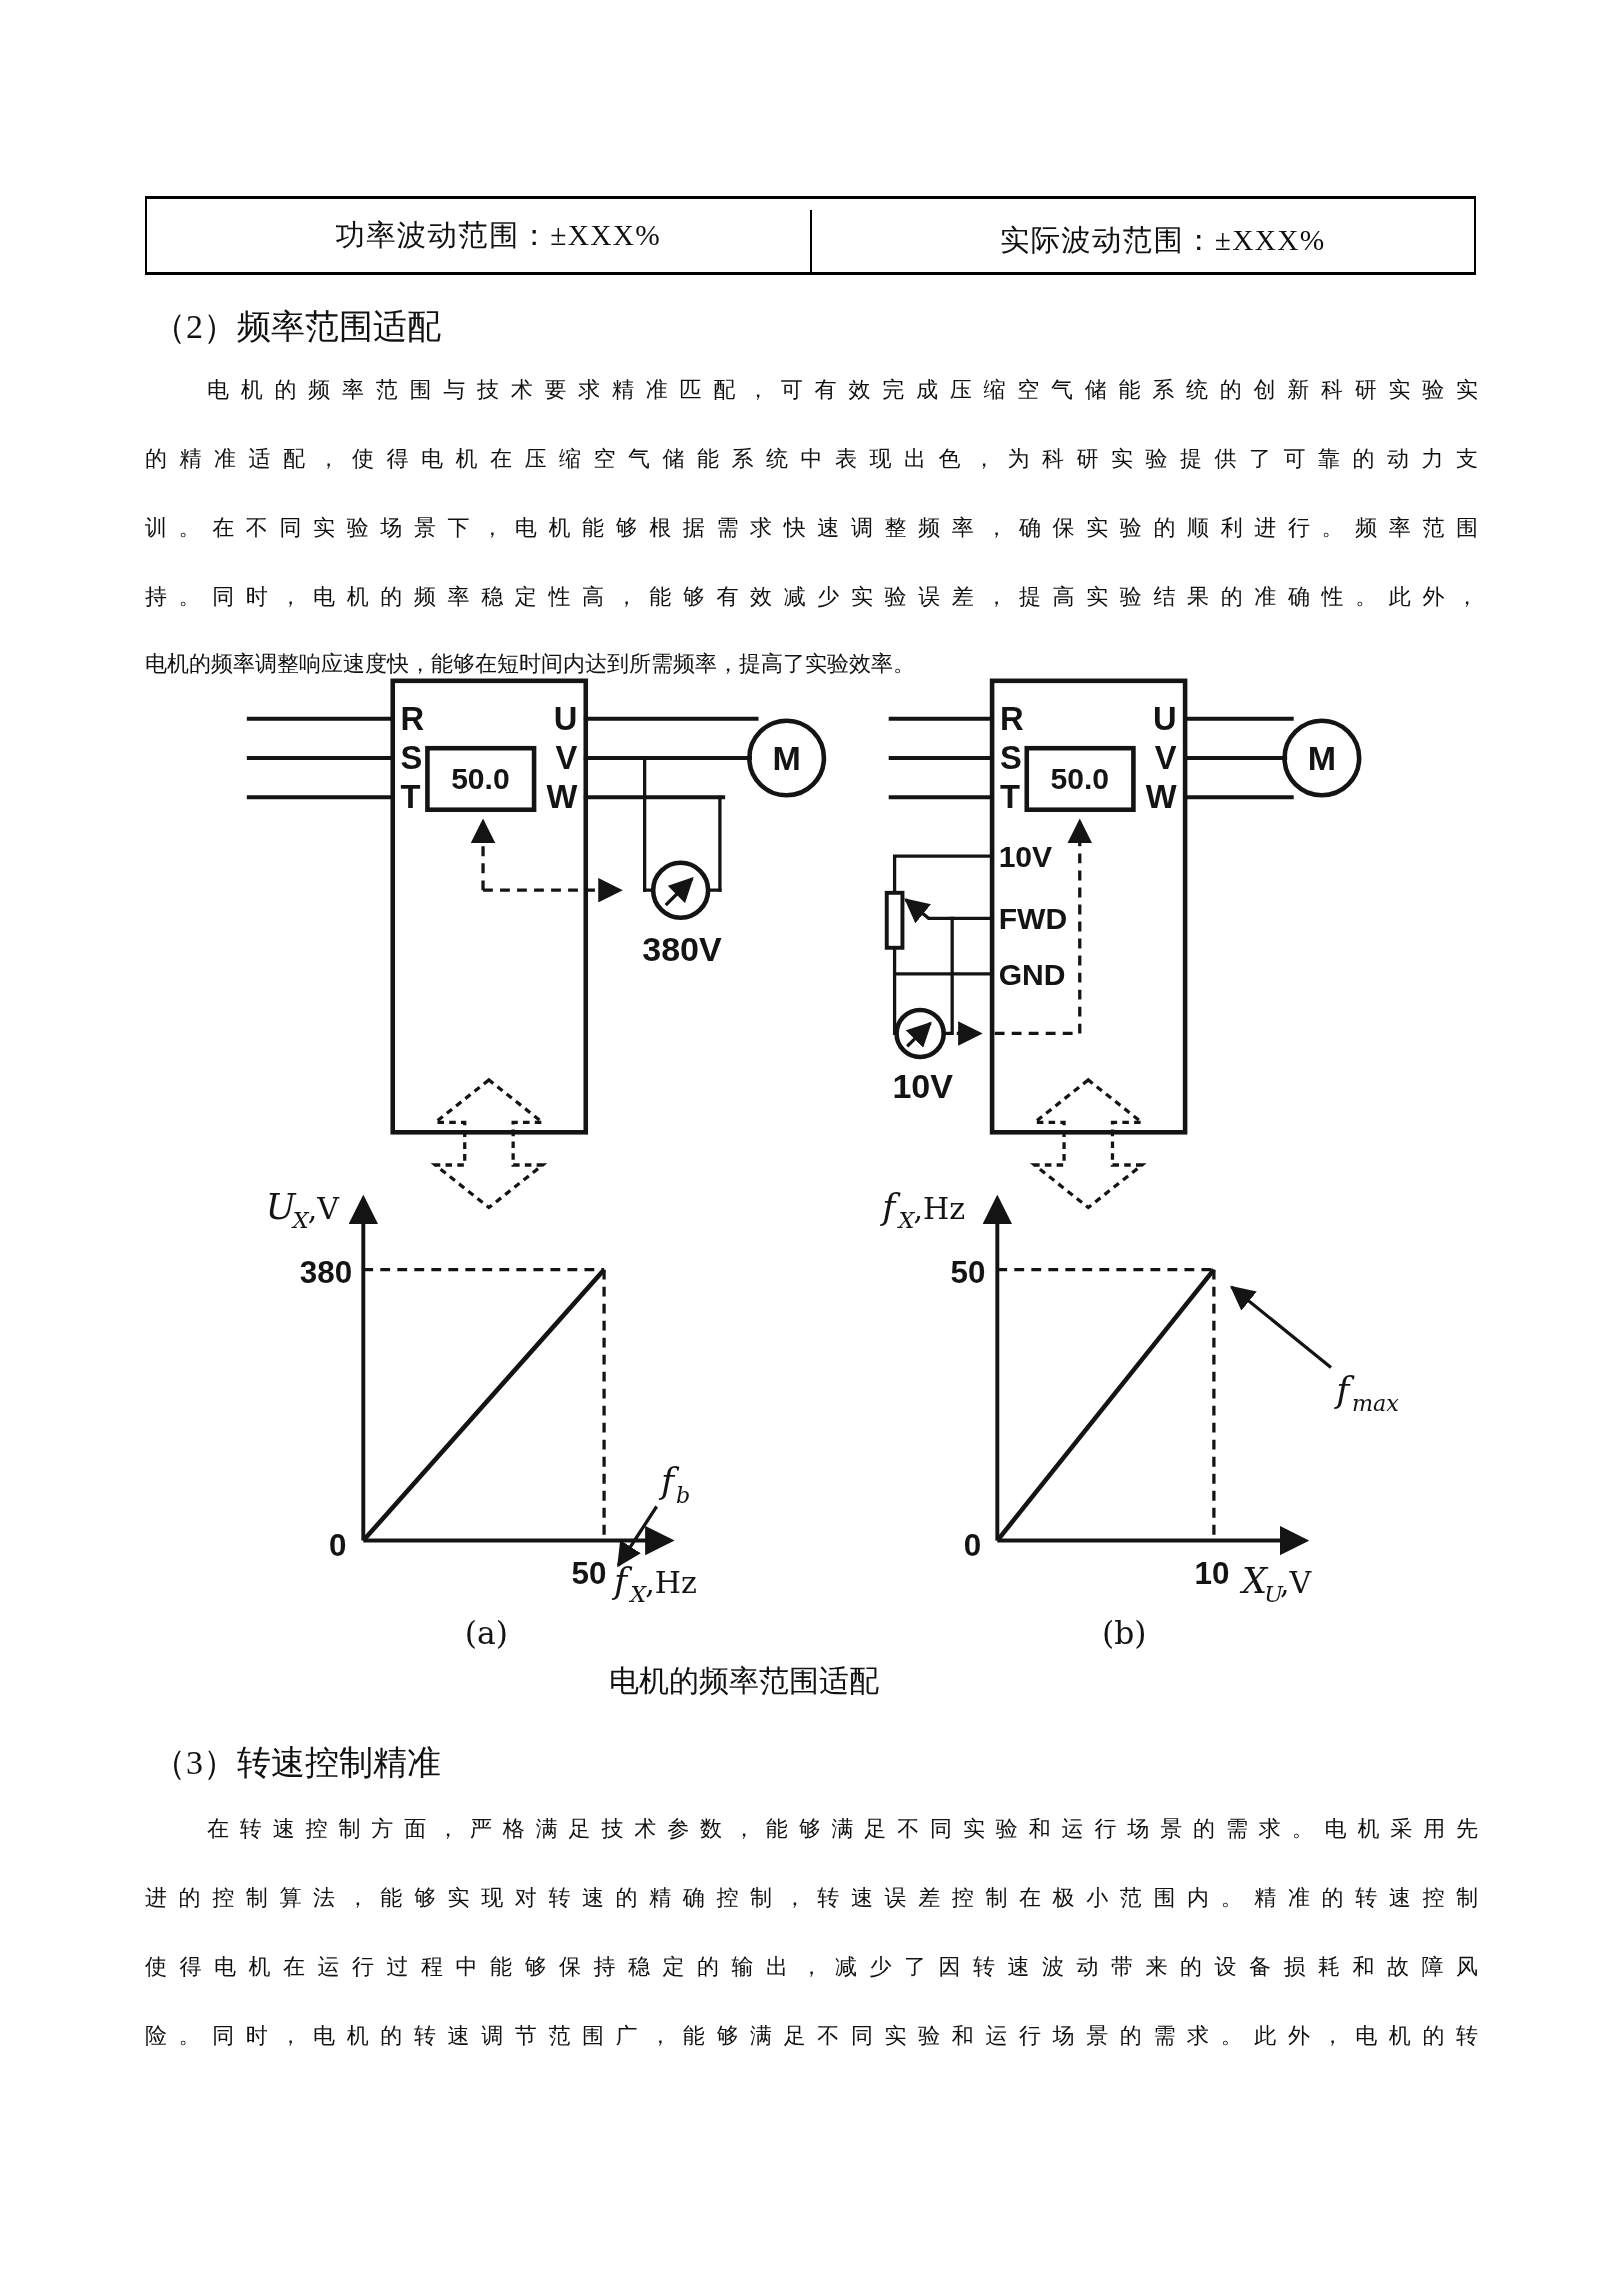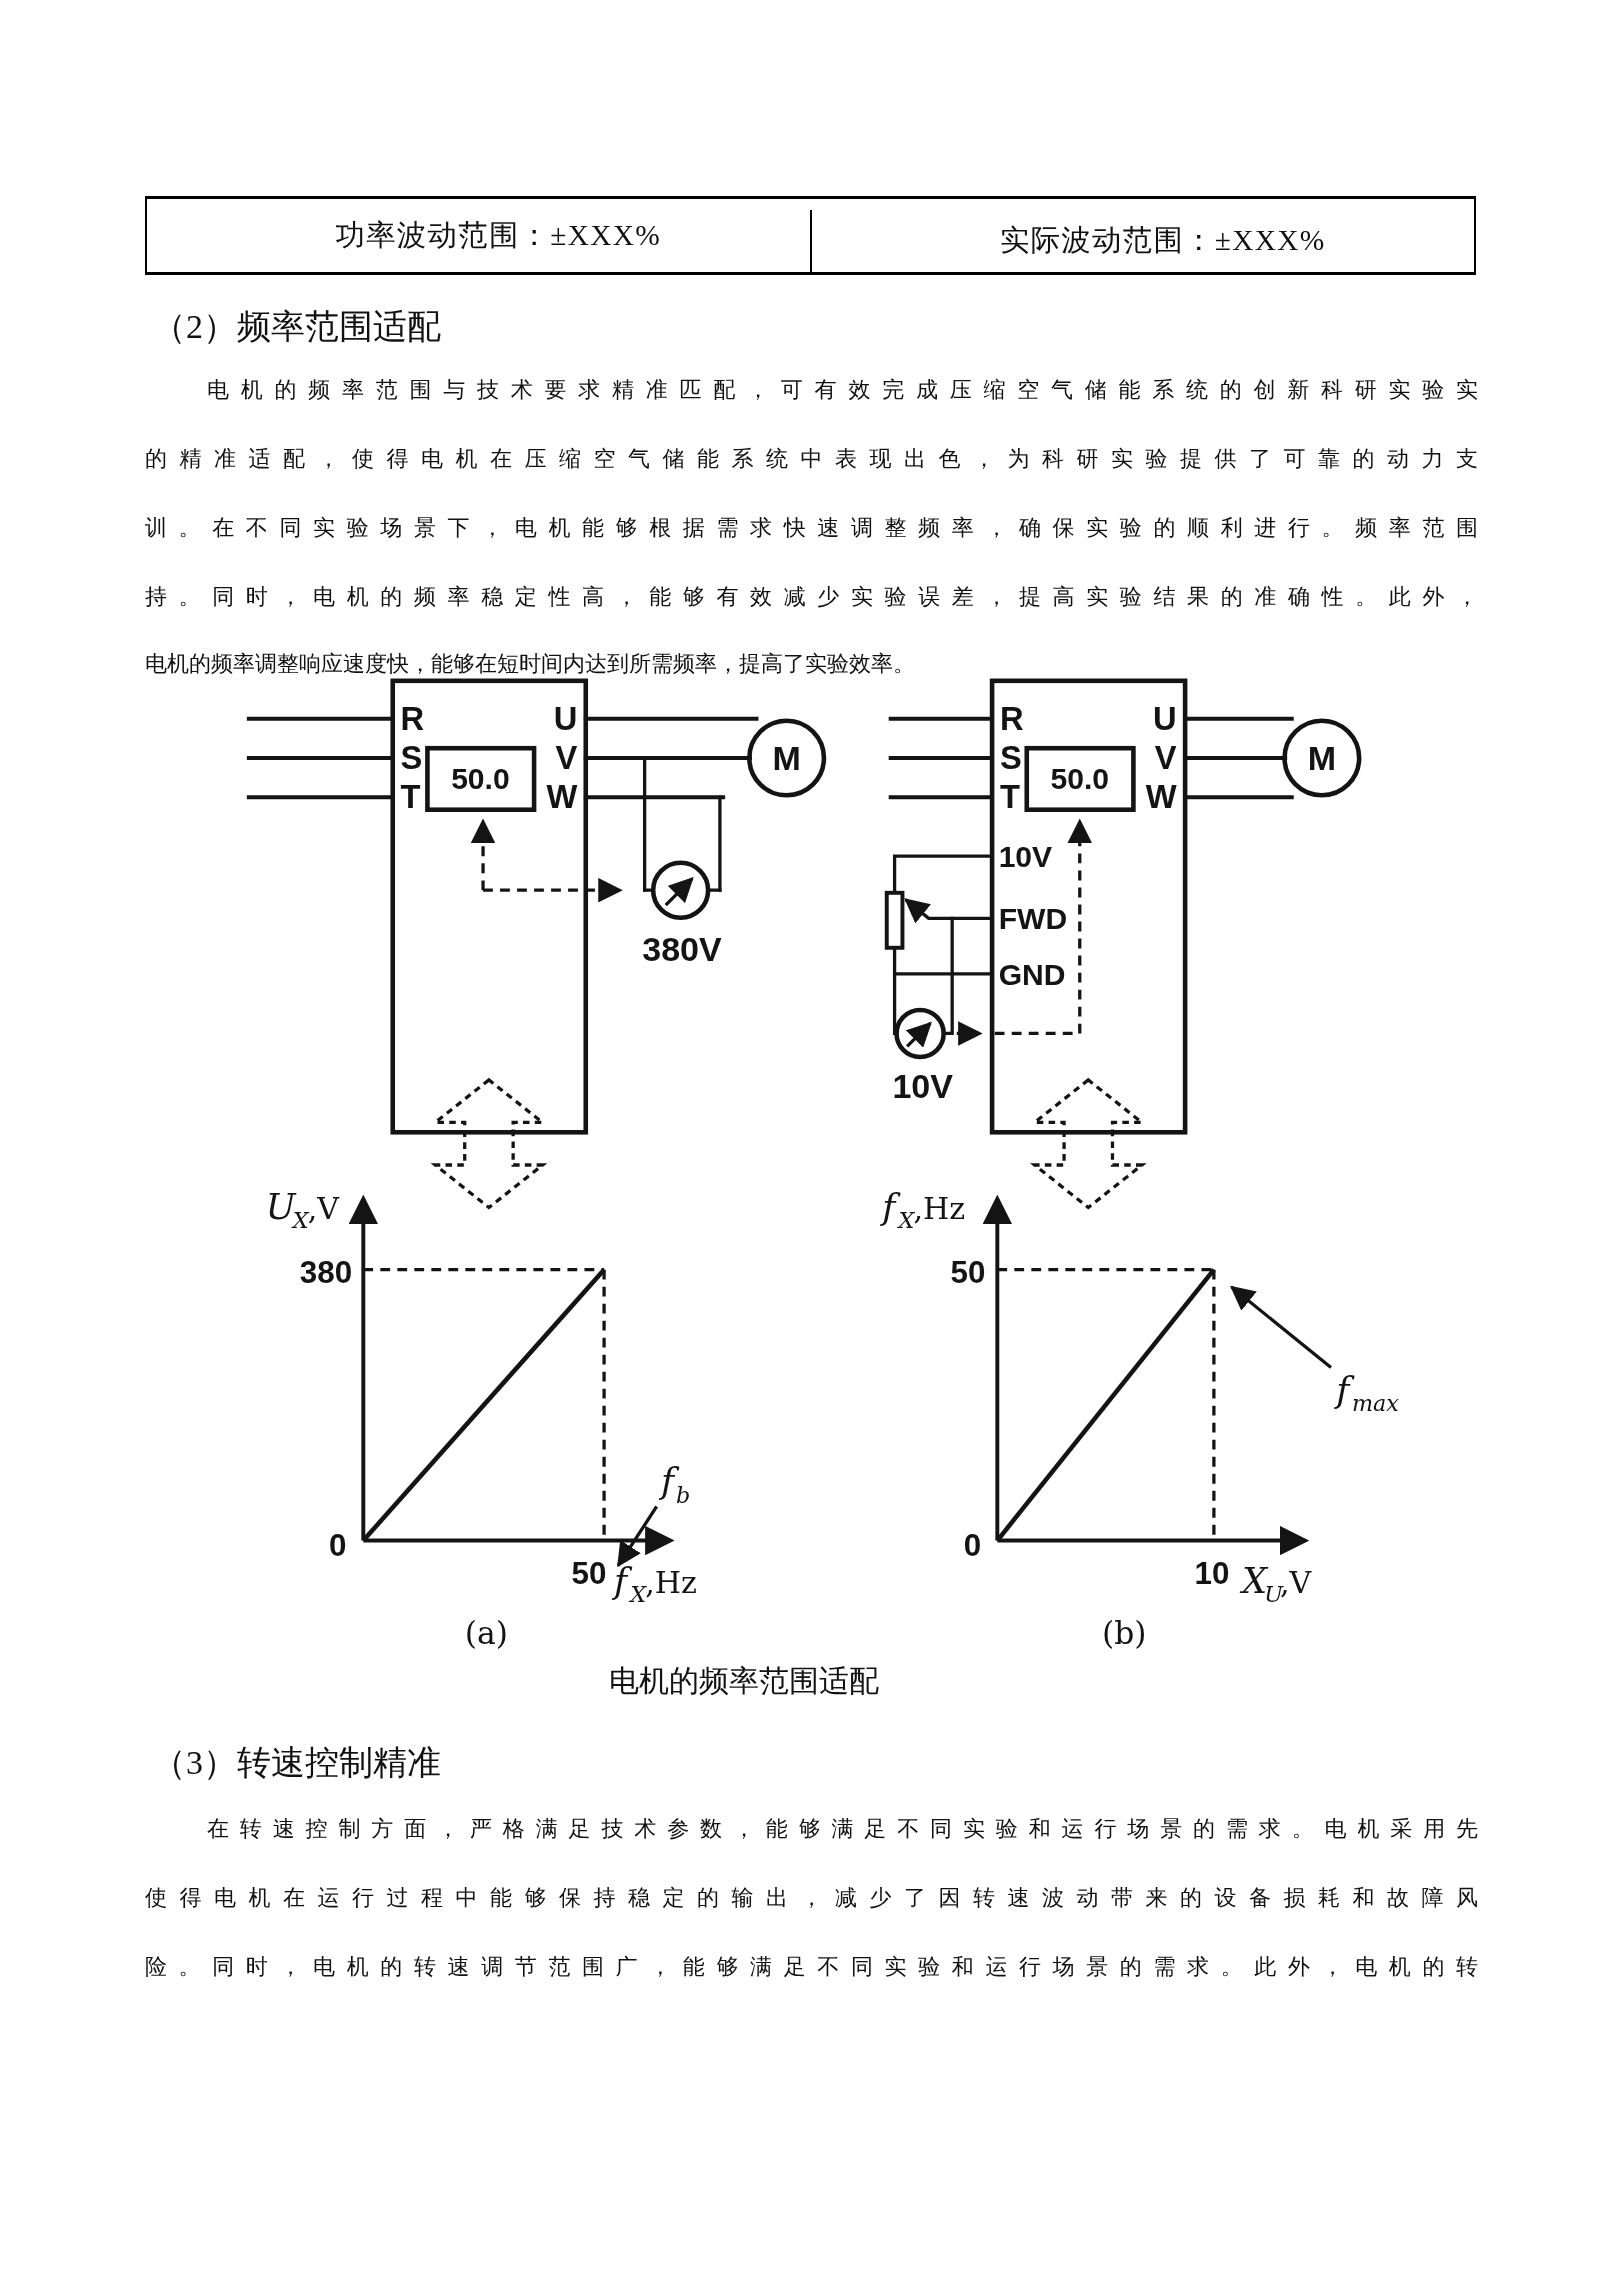--- a/index.html
+++ b/index.html
@@ -184,18 +184,19 @@
       <path class="wire5" d="M1722 1058 L1574 938" marker-end="url(#arr)"></path>
       <text class="plabel" x="1408" y="1482" text-anchor="middle">(b)</text>
     </g>
   </svg>
 
   <div class="caption">电机的频率范围适配</div>
 
   <div class="heading" style="top:1742px">（3）转速控制精准</div>
   <div class="para" style="top:1794px">
     <div class="pline indent">在转速控制方面，严格满足技术参数，能够满足不同实验和运行场景的需求。电机采用先</div>
+    <div class="pline">进的控制算法，能够实现对转速的精确控制，转速误差控制在极小范围内。精准的转速控制</div>
     <div class="pline">使得电机在运行过程中能够保持稳定的输出，减少了因转速波动带来的设备损耗和故障风</div>
     <div class="pline">险。同时，电机的转速调节范围广，能够满足不同实验和运行场景的需求。此外，电机的转</div>
   </div>
 
 </div>
 
 
 </body></html>

